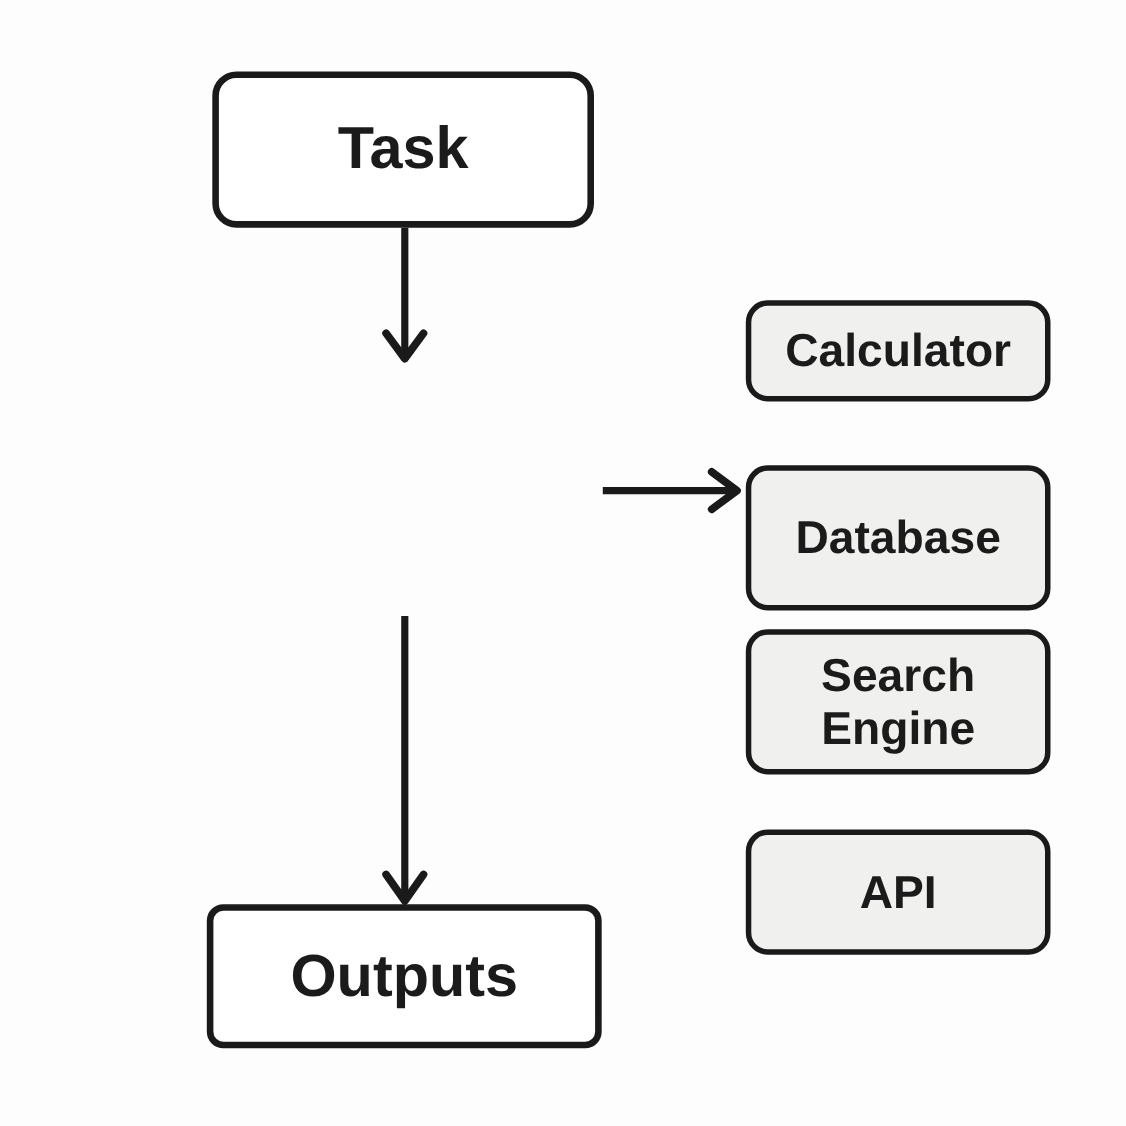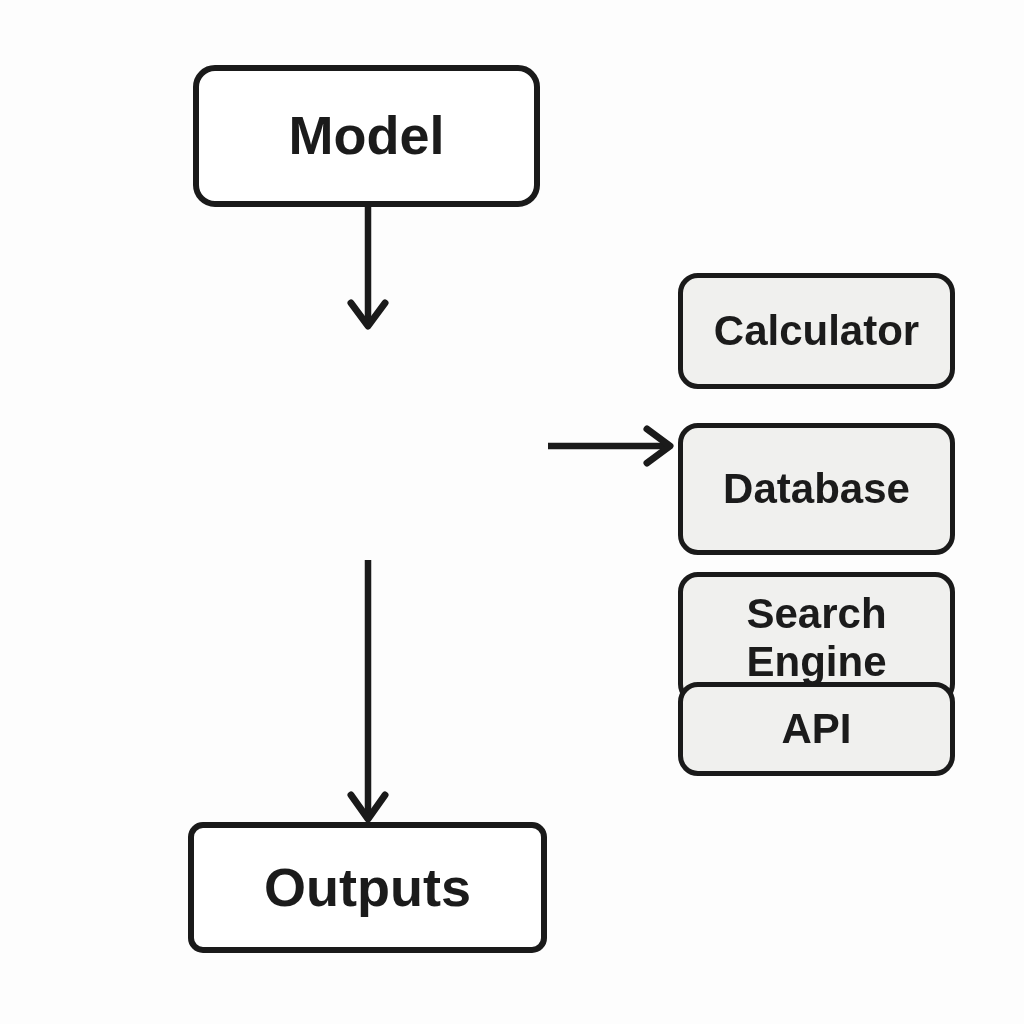--- a/index.html
+++ b/index.html
@@ -47,24 +47,24 @@
   #node-outputs { left: 188px; top: 822px; width: 359px; height: 131px; border-radius: 15px; }
   .tool-node {
     left: 678px;
     width: 277px;
     font-size: 42px;
     background: var(--tool-fill);
     border-width: 5px;
     border-radius: 20px;
     padding: 0 18px;
   }
-  #node-calculator    { top: 273px; height: 116px; }
+  #node-calculator    { top: 273px; height: 92px; }
   #node-database      { top: 423px; height: 132px; }
   #node-search-engine { top: 572px; height: 132px; }
-  #node-api           { top: 682px; height: 94px; }
+  #node-api           { top: 754px; height: 114px; }
   #arrow-layer {
     position: absolute;
     left: 0; top: 0;
     width: 1024px; height: 1024px;
     pointer-events: none;
   }
   #arrow-layer .shaft {
     stroke: var(--arrow);
     stroke-width: 6.5;
     fill: none;
@@ -76,21 +76,21 @@
     fill: none;
     stroke-linecap: round;
     stroke-linejoin: round;
   }
 </style>
 </head>
 <body>
 
 <div id="stage">
 
-  <div class="node main-node" id="node-task">Model</div>
+  <div class="node main-node" id="node-task">Task</div>
 
 
   <div class="node main-node" id="node-outputs">Outputs</div>
 
   <div class="node tool-node" id="node-calculator">Calculator</div>
 
   <div class="node tool-node" id="node-database">Database</div>
 
   <div class="node tool-node" id="node-search-engine">Search Engine</div>
 

